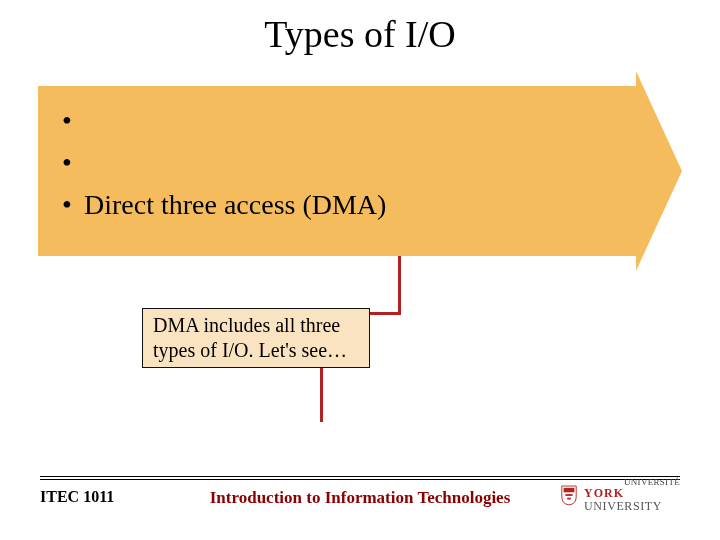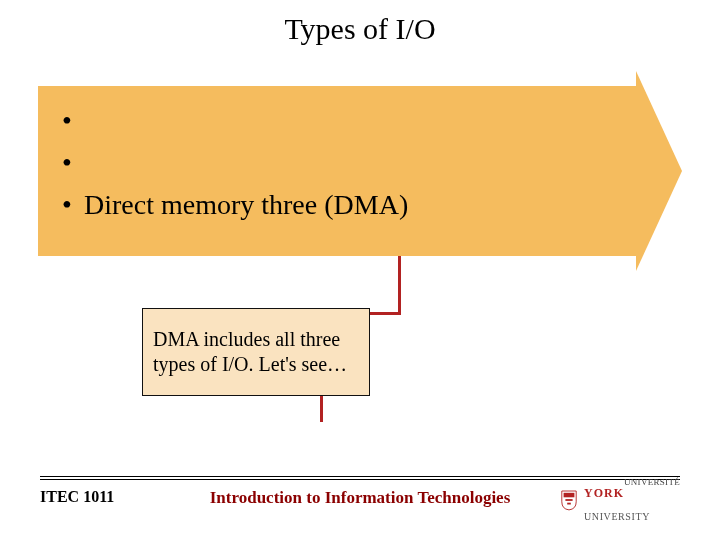--- a/index.html
+++ b/index.html
@@ -1,46 +1,46 @@
 <!DOCTYPE html>
 <html><head>
 <meta charset="utf-8">
 <style>
   * { margin: 0; padding: 0; box-sizing: border-box; }
   html, body { width: 720px; height: 540px; background: #fff; font-family: "Times New Roman", Times, serif; color: #000; overflow: hidden; }
   .slide { position: relative; width: 720px; height: 540px; }
 
-  .title { position: absolute; top: 12px; left: 0; width: 100%; text-align: center; font-size: 30px; }
+  .title { position: absolute; top: 12px; left: 0; width: 100%; text-align: center; font-size: 38px; }
 
   .arrow-box { position: absolute; left: 38px; top: 86px; width: 644px; height: 170px; }
   .arrow-body { position: absolute; left: 0; top: 0; width: 598px; height: 170px; background: #f5bc5e; }
   .arrow-head { position: absolute; left: 598px; top: -15px; width: 0; height: 0; border-top: 100px solid transparent; border-bottom: 100px solid transparent; border-left: 46px solid #f5bc5e; }
 
   .bullets { position: absolute; left: 62px; top: 100px; font-size: 28px; line-height: 1.5; }
   .bullets .row { display: flex; align-items: baseline; }
   .bullets .dot { width: 22px; }
 
   .connector-v1 { position: absolute; left: 398px; top: 256px; width: 3px; height: 58px; background: #b22222; }
   .connector-h { position: absolute; left: 320px; top: 312px; width: 81px; height: 3px; background: #b22222; }
   .connector-v2 { position: absolute; left: 320px; top: 312px; width: 3px; height: 110px; background: #b22222; }
 
-  .note-box { position: absolute; left: 142px; top: 308px; width: 228px; background: #fae3c0; border: 1px solid #111; padding: 18px 10px; font-size: 20px; line-height: 1.25; }
+  .note-box { position: absolute; left: 142px; top: 308px; width: 228px; background: #fae3c0; border: 1px solid #111; padding: 4px 10px; font-size: 20px; line-height: 1.25; }
 
   .footer-line1 { position: absolute; left: 40px; right: 40px; top: 476px; height: 1px; background: #000; }
   .footer-line2 { position: absolute; left: 40px; right: 40px; top: 479px; height: 1px; background: #000; }
 
   .footer-left { position: absolute; left: 40px; top: 488px; font-size: 16px; font-weight: bold; }
   .footer-center { position: absolute; left: 0; width: 100%; top: 488px; text-align: center; font-size: 17px; font-weight: bold; color: #8b0000; }
 
   .logo { position: absolute; right: 40px; top: 478px; display: flex; align-items: center; gap: 6px; }
   .logo-crest { width: 18px; height: 22px; }
   .logo-text { font-family: Georgia, serif; font-size: 11px; line-height: 1.05; letter-spacing: 0.3px; }
   .logo-text .l1 { font-size: 9px; color: #444; margin-left: 40px; }
   .logo-text .l2 { font-weight: bold; color: #b22222; font-size: 12px; letter-spacing: 1px; }
-  .logo-text .l3 { font-size: 10px; color: #555; letter-spacing: 0.6px; margin-top: 12px; }
+  .logo-text .l3 { font-size: 12px; color: #555; letter-spacing: 0.6px; }
 </style>
 </head>
 <body>
 
 <div class="slide">
 
   <div class="title">Types of I/O</div>
 
   <div class="arrow-box">
     <div class="arrow-body"></div>
@@ -49,21 +49,21 @@
 
   <div class="bullets">
     <div class="row">
       <span class="dot">•</span>
     </div>
     <div class="row">
       <span class="dot">•</span>
     </div>
     <div class="row">
       <span class="dot">•</span>
-      <span>Direct memory three (DMA)</span>
+      <span>Direct three access (DMA)</span>
     </div>
   </div>
 
   <div class="connector-v1"></div>
   <div class="connector-h"></div>
   <div class="connector-v2"></div>
 
   <div class="note-box">DMA includes all three types of I/O. Let's see…</div>
 
   <div class="footer-line1"></div>

